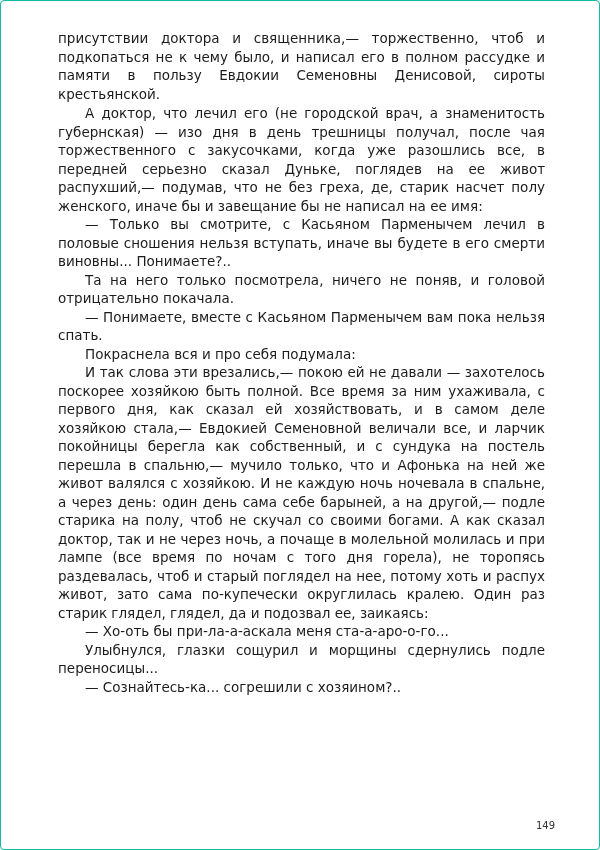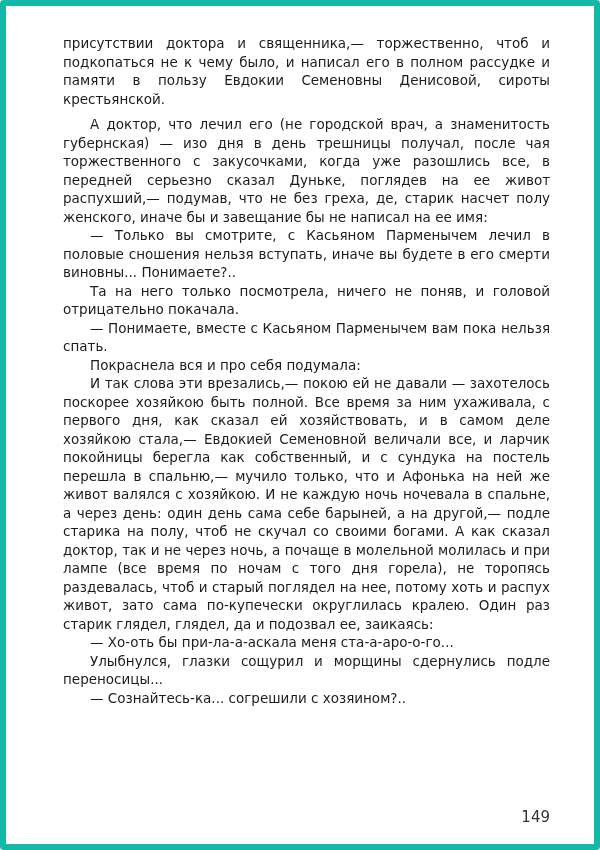--- a/index.html
+++ b/index.html
@@ -6,21 +6,21 @@
     margin: 0;
     padding: 0;
     background: #f5f5f5;
   }
   .page {
     position: relative;
     width: 600px;
     height: 850px;
     margin: 0 auto;
     background: #ffffff;
-    border: 6px solid #14b8a6;
+    border: 1px solid #14b8a6;
     border-radius: 4px;
     box-sizing: border-box;
     overflow: hidden;
     font-family: "DejaVu Sans", "Liberation Sans", sans-serif;
   }
   .text-block {
     position: absolute;
     top: 28px;
     left: 57px;
     width: 487px;
@@ -30,27 +30,27 @@
     text-align: justify;
   }
   .text-block p {
     margin: 0;
     padding: 0;
   }
   .text-block p.indent {
     text-indent: 27px;
   }
   .text-block p.gap-before {
-    margin-top: 7px;
+    margin-top: 1px;
   }
   .page-number {
     position: absolute;
     right: 44px;
     bottom: 18px;
-    font-size: 15px;
+    font-size: 10px;
     color: #333333;
   }
 </style>
 </head>
 <body>
 
 <div class="page">
   <div class="text-block">
     <p>присутствии доктора и священника,— торжественно, чтоб и подкопаться не к чему было, и написал его в полном рассудке и памяти в пользу Евдокии Семеновны Денисовой, сироты крестьянской.</p>
     <p class="indent gap-before">А доктор, что лечил его (не городской врач, а знаменитость губернская) — изо дня в день трешницы получал, после чая торжественного с закусочками, когда уже разошлись все, в передней серьезно сказал Дуньке, поглядев на ее живот распухший,— подумав, что не без греха, де, старик насчет полу женского, иначе бы и завещание бы не написал на ее имя:</p>

